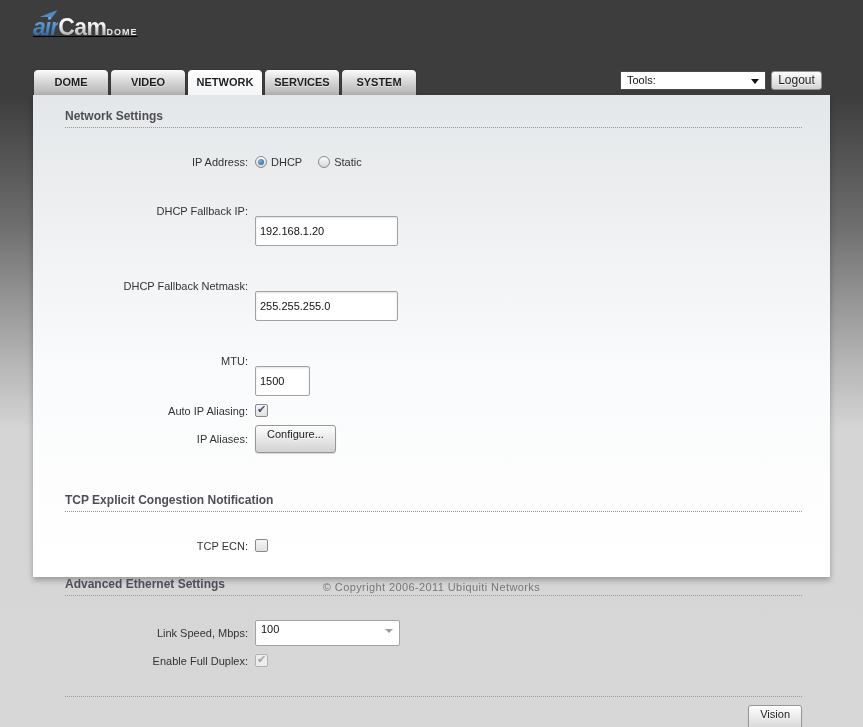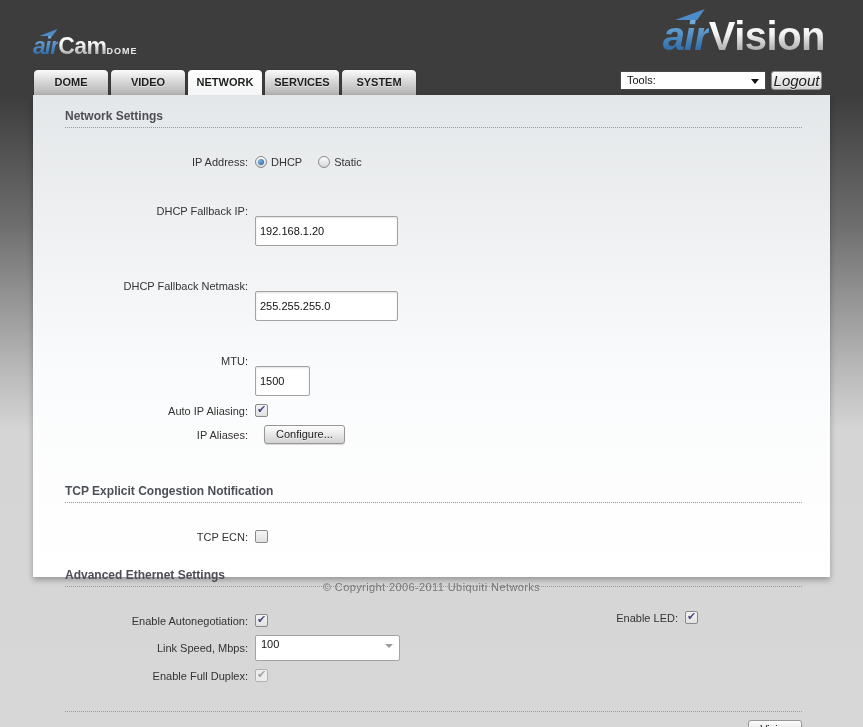--- a/index.html
+++ b/index.html
@@ -2,21 +2,21 @@
 <html><head>
 <meta charset="utf-8">
 <style>
   * { margin:0; padding:0; box-sizing:border-box; }
   html,body { width:863px; height:727px; }
   body { font-family:"Liberation Sans", sans-serif; background:#d7d7d7; }
   .page { position:relative; width:863px; height:727px; overflow:hidden;
     background:linear-gradient(180deg,#3d3d3d 0,#3d3d3d 96px,#6e6e6e 225px,#b9b9b9 370px,#d5d5d5 430px,#d7d7d7 100%); }
 
   
-  .aircam-logo { position:absolute; left:33px; top:33px; white-space:nowrap; }
+  .aircam-logo { position:absolute; left:33px; top:14px; white-space:nowrap;text-decoration:underline; }
   .logo-air { font-style:italic; font-weight:bold; color:#3f7cc0;
     background:linear-gradient(180deg,#85bce8 0%,#2d6ba8 85%);
     -webkit-background-clip:text; background-clip:text; -webkit-text-fill-color:transparent;
     position:relative; letter-spacing:-1px; }
   .logo-metal { font-weight:bold; color:#cfcfcf;
     background:linear-gradient(180deg,#ffffff 15%,#f2f2f2 45%,#8e8e8e 100%);
     -webkit-background-clip:text; background-clip:text; -webkit-text-fill-color:transparent;
     letter-spacing:-0.5px; }
   .aircam-logo .logo-air { font-size:23px; }
   .aircam-logo .logo-metal { font-size:23px; }
@@ -38,23 +38,23 @@
     text-shadow:0 1px 0 rgba(255,255,255,0.55); }
   .tab.active { background:linear-gradient(180deg,#ffffff 0%,#f4f5f6 100%); z-index:3; position:relative; }
 
   
   .tools-select { position:absolute; left:620px; top:71px; width:146px; height:19px;
     background:#ffffff; border:1px solid #4a4a4a; font-size:11px; color:#111;
     line-height:17px; padding:0 18px 0 6px; cursor:pointer; }
   .tools-arrow { position:absolute; right:6px; top:7px; width:0; height:0;
     border-left:4px solid transparent; border-right:4px solid transparent; border-top:5px solid #111; }
   .logout-btn { position:absolute; left:771px; top:71px; width:51px; height:19px;
-    font-size:15px; color:#1e1e1e; text-align:center; line-height:17px; cursor:pointer;
+    font-size:12px; color:#1e1e1e; text-align:center; line-height:17px; cursor:pointer;
     background:linear-gradient(180deg,#fdfdfd 0%,#d2d2d2 100%);
-    border:1px solid #8f8f8f; border-radius:3px; text-shadow:0 1px 0 rgba(255,255,255,0.6);font-style:italic; }
+    border:1px solid #8f8f8f; border-radius:3px; text-shadow:0 1px 0 rgba(255,255,255,0.6); }
 
   
   .panel { position:absolute; left:33px; top:95px; width:797px; height:482px;
     background:linear-gradient(180deg,#e4e7e9 0px,#fafbfc 280px,#ffffff 100%);
     box-shadow:0 3px 6px rgba(0,0,0,0.3); padding:14px 28px 0 32px; }
   .section-title { font-size:12px; font-weight:bold; color:#4e4e57;
     padding-bottom:4px; border-bottom:1px dotted #999; margin-bottom:24px; }
   .section { margin-top:0; }
   .section.mt-40 { margin-top:40px; }
   .section.mt-22 { margin-top:22px; }
@@ -73,24 +73,24 @@
   .checkbox.disabled { background:#ededed; border-color:#b2b2b2; cursor:default; }
   .checkbox.disabled.checked::after { color:#a3a3a3; }
 
   .radio-group { display:flex; align-items:center; }
   .radio { width:12px; height:12px; border:1px solid #898989; border-radius:50%;
     background:linear-gradient(180deg,#fdfdfd,#d6d6d6); position:relative; margin-right:4px; cursor:pointer; flex-shrink:0; }
   .radio.checked::after { content:""; position:absolute; left:2px; top:2px; width:6px; height:6px;
     border-radius:50%; background:radial-gradient(circle at 35% 35%, #7ab2e0, #1f5e9e); }
   .radio-label { font-size:11px; color:#333; margin-right:16px; cursor:pointer; }
 
-  .btn { display:inline-block; height:19px; line-height:17px; padding:0 11px; font-size:11px;
+  .btn { display:inline-block; height:28px; line-height:17px; padding:0 11px; font-size:11px;
     color:#222; background:linear-gradient(180deg,#fefefe 0%,#d2d2d2 100%);
     border:1px solid #969696; border-radius:3px; cursor:pointer; text-align:center;
-    box-shadow:0 1px 1px rgba(0,0,0,0.15); text-shadow:0 1px 0 rgba(255,255,255,0.6);margin-left:9px; }
+    box-shadow:0 1px 1px rgba(0,0,0,0.15); text-shadow:0 1px 0 rgba(255,255,255,0.6); }
 
   .select-box { width:145px; height:26px; border:1px solid #a3a3a3; border-radius:2px;
     background:#fff; font-size:11px; color:#111; line-height:17px; padding:0 16px 0 5px;
     position:relative; cursor:pointer; }
   .select-arrow { position:absolute; right:6px; top:8px; width:0; height:0;
     border-left:4px solid transparent; border-right:4px solid transparent; border-top:4px solid #9c9c9c; }
 
   .led-field { position:absolute; left:500px; top:0; display:flex; align-items:center; }
   .led-field .form-label { width:120px; }
 
@@ -100,23 +100,20 @@
   .copyright { position:absolute; left:0; top:581px; width:100%; text-align:center;
     font-size:11px; color:#767676; letter-spacing:0.4px; }
 </style>
 </head>
 <body>
 
 <div class="page">
 
   <div class="aircam-logo">
     <span class="logo-air"><span class="swoosh"></span><span>air</span></span><span class="logo-metal">Cam</span><span class="logo-variant">DOME</span>
-  </div>
-  <div class="airvision-logo">
-    <span class="logo-air"><span class="swoosh"></span><span>air</span></span><span class="logo-metal">Vision</span>
   </div>
 
   <div class="tabs">
     <div class="tab">DOME</div>
     <div class="tab">VIDEO</div>
     <div class="tab active">NETWORK</div>
     <div class="tab">SERVICES</div>
     <div class="tab">SYSTEM</div>
   </div>
 
@@ -171,28 +168,20 @@
       <div class="section-title">TCP Explicit Congestion Notification</div>
       <div class="form-row">
         <span class="form-label">TCP ECN:</span>
         <span class="checkbox"></span>
       </div>
     </div>
 
     <div class="section mt-22">
       <div class="section-title">Advanced Ethernet Settings</div>
 
-      <div class="form-row">
-        <span class="form-label">Enable Autonegotiation:</span>
-        <span class="checkbox checked"></span>
-        <span class="led-field">
-          <span class="form-label">Enable LED:</span>
-          <span class="checkbox checked"></span>
-        </span>
-      </div>
 
       <div class="form-row">
         <span class="form-label">Link Speed, Mbps:</span>
         <span class="select-box">
           <span>100</span>
           <span class="select-arrow"></span>
         </span>
       </div>
 
       <div class="form-row">

